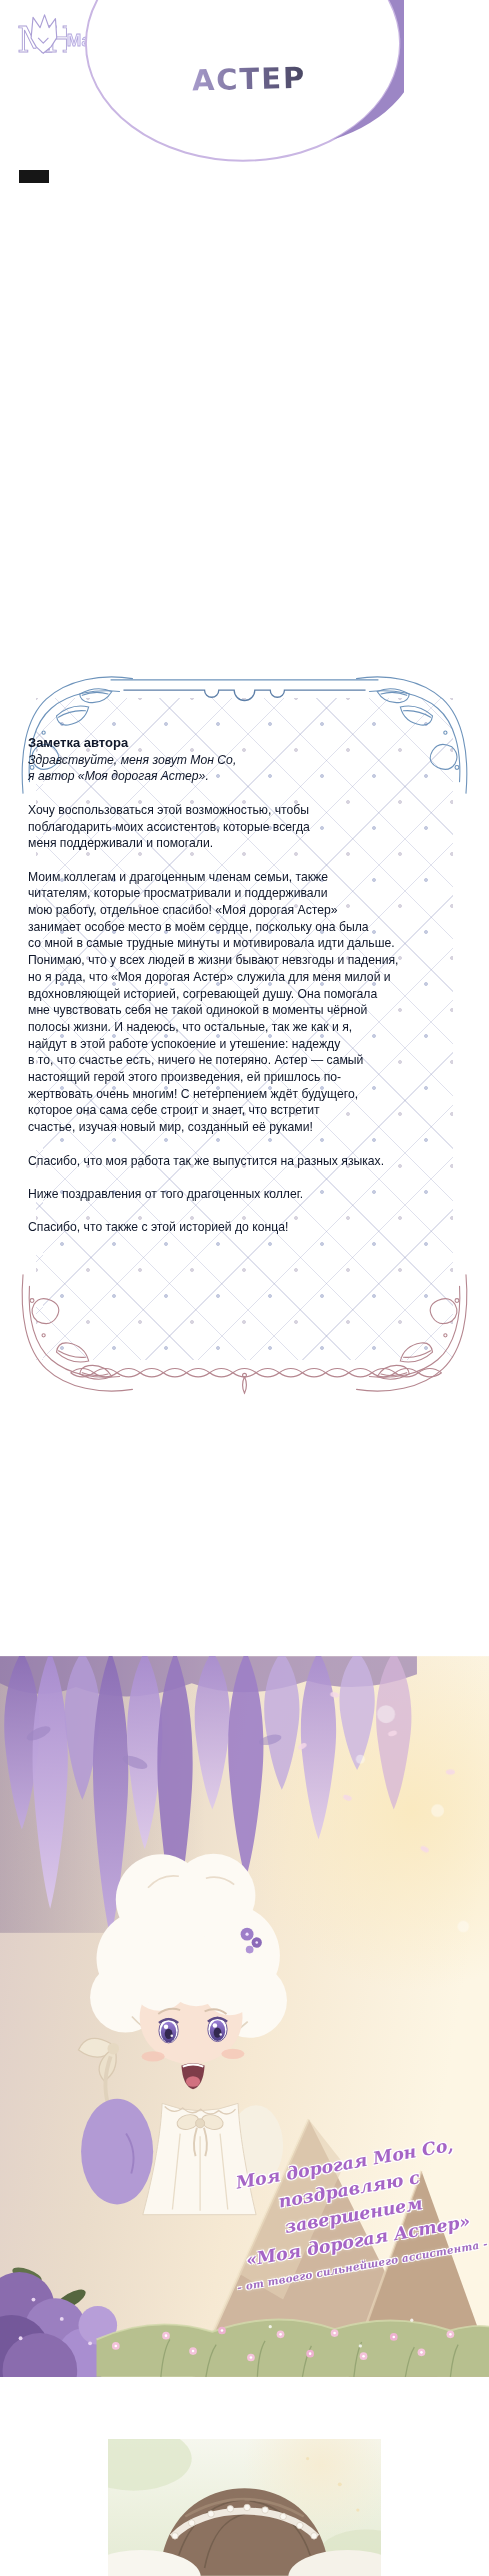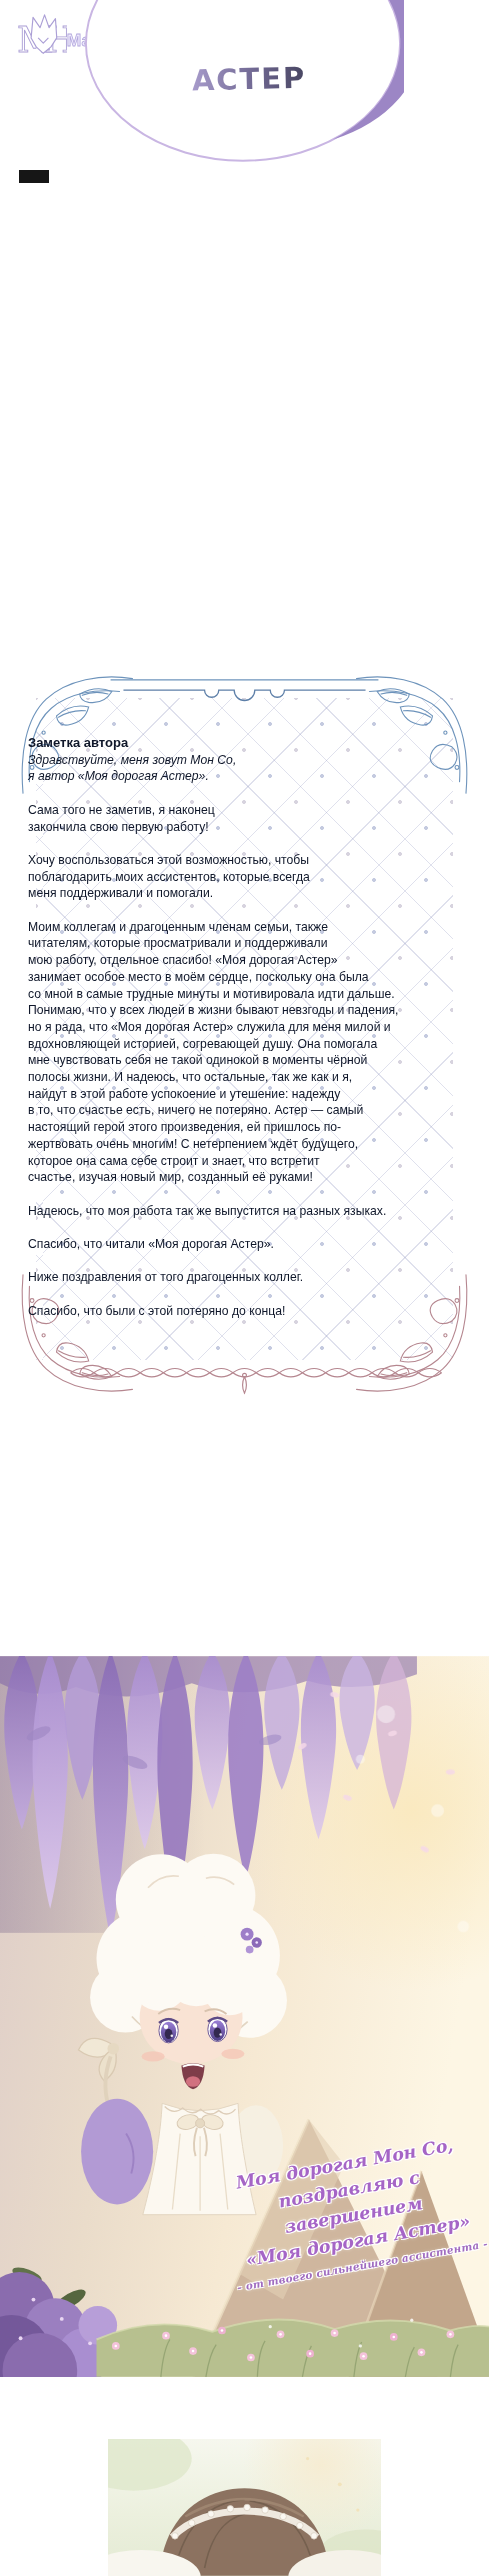--- a/index.html
+++ b/index.html
@@ -119,45 +119,42 @@
       <use href="#cornerTL" transform="translate(6,1134) scale(1,-1)" style="color:#b5868f"></use>
       <use href="#cornerTL" transform="translate(710,1134) scale(-1,-1)" style="color:#b5868f"></use>
     </svg>
   </div>
 
   <div class="note-text">
     <div class="note-title">Заметка автора</div>
     <div class="note-paras">
         <div class="note-para">Здравствуйте, меня зовут Мон Со,
 я автор «Моя дорогая Астер».</div>
-        <div class="note-para">Сама того не заметив, я наконец
-закончила свою первую работу!</div>
         <div class="note-para">Хочу воспользоваться этой возможностью, чтобы
 поблагодарить моих ассистентов, которые всегда
 меня поддерживали и помогали.</div>
         <div class="note-para">Моим коллегам и драгоценным членам семьи, также
 читателям, которые просматривали и поддерживали
 мою работу, отдельное спасибо! «Моя дорогая Астер»
 занимает особое место в моём сердце, поскольку она была
 со мной в самые трудные минуты и мотивировала идти дальше.
 Понимаю, что у всех людей в жизни бывают невзгоды и падения,
 но я рада, что «Моя дорогая Астер» служила для меня милой и
 вдохновляющей историей, согревающей душу. Она помогала
 мне чувствовать себя не такой одинокой в моменты чёрной
 полосы жизни. И надеюсь, что остальные, так же как и я,
 найдут в этой работе успокоение и утешение: надежду
 в то, что счастье есть, ничего не потеряно. Астер — самый
 настоящий герой этого произведения, ей пришлось по-
 жертвовать очень многим! С нетерпением ждёт будущего,
 которое она сама себе строит и знает, что встретит
 счастье, изучая новый мир, созданный её руками!</div>
-        <div class="note-para">Надеюсь, что моя работа так же выпустится на разных языках.</div>
-        <div class="note-para">Спасибо, что читали «Моя дорогая Астер».</div>
+        <div class="note-para">Спасибо, что моя работа так же выпустится на разных языках.</div>
         <div class="note-para">Ниже поздравления от того драгоценных коллег.</div>
-        <div class="note-para">Спасибо, что были с этой потеряно до конца!</div>
+        <div class="note-para">Спасибо, что также с этой историей до конца!</div>
       </div>
   </div>
 
   <div class="finale">
     <svg width="489" height="721" viewBox="0 0 760 1120">
       <defs>
         <linearGradient id="sky" x1="0" y1="0" x2="1" y2="0.25">
           <stop offset="0" stop-color="#ddccc8"></stop>
             <stop offset="0.35" stop-color="#eadcca"></stop>
           <stop offset="0.62" stop-color="#f6e9d3"></stop>

